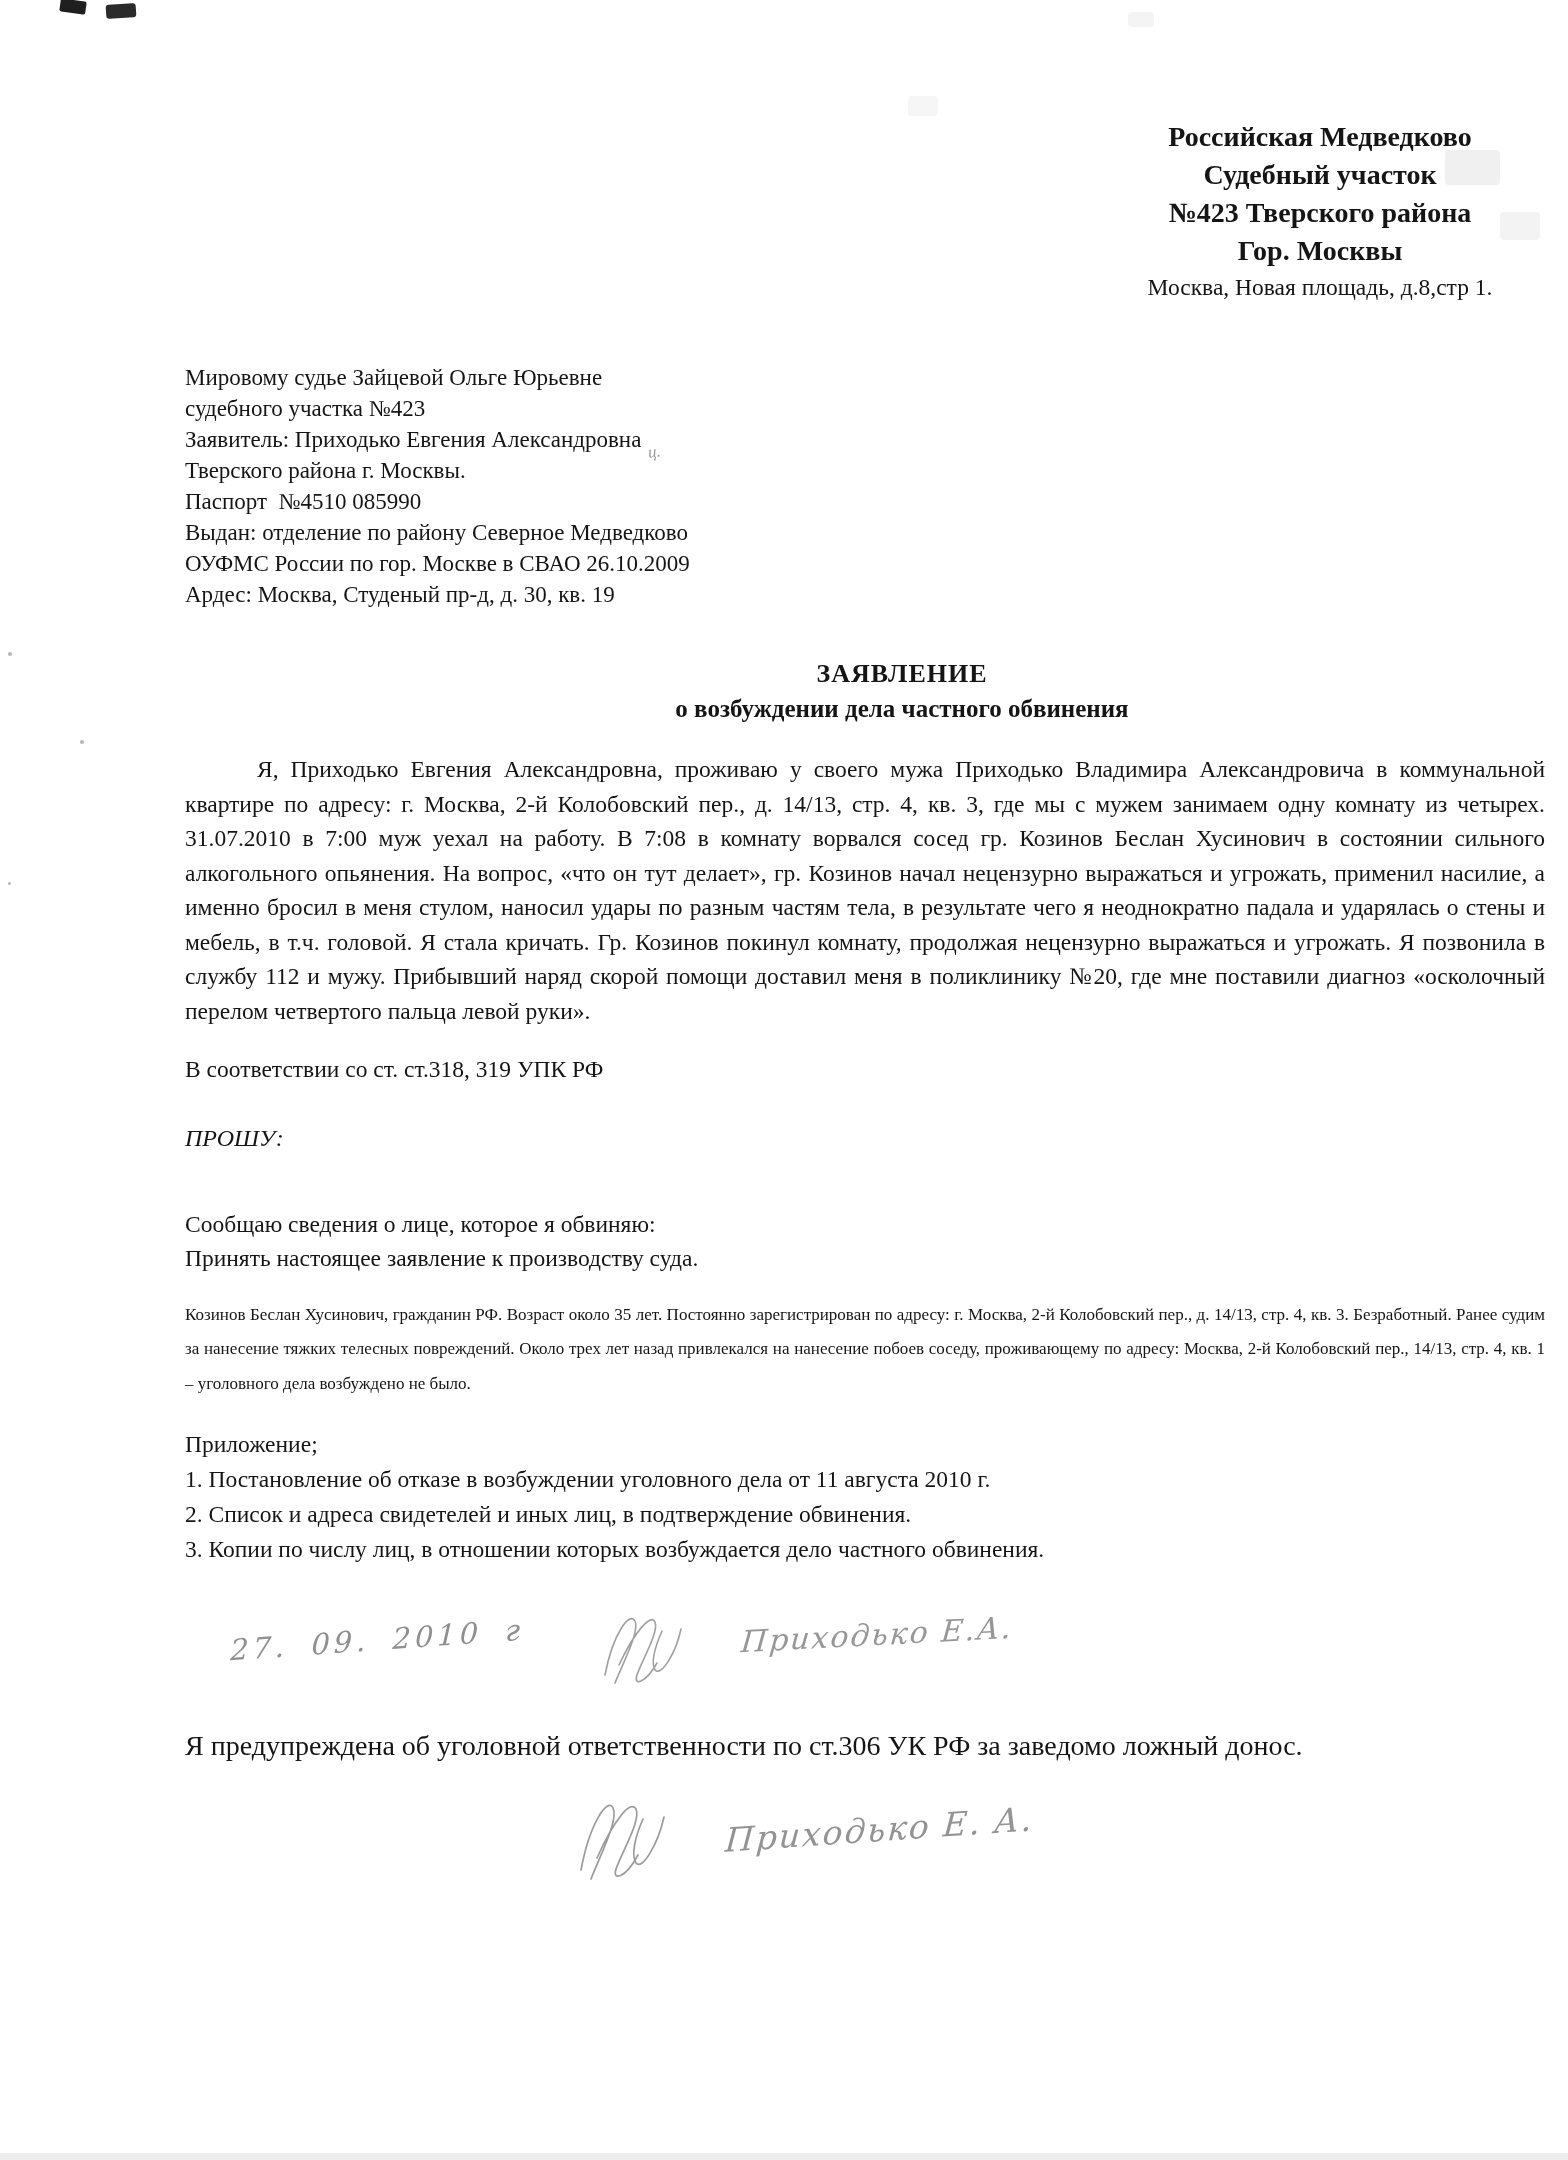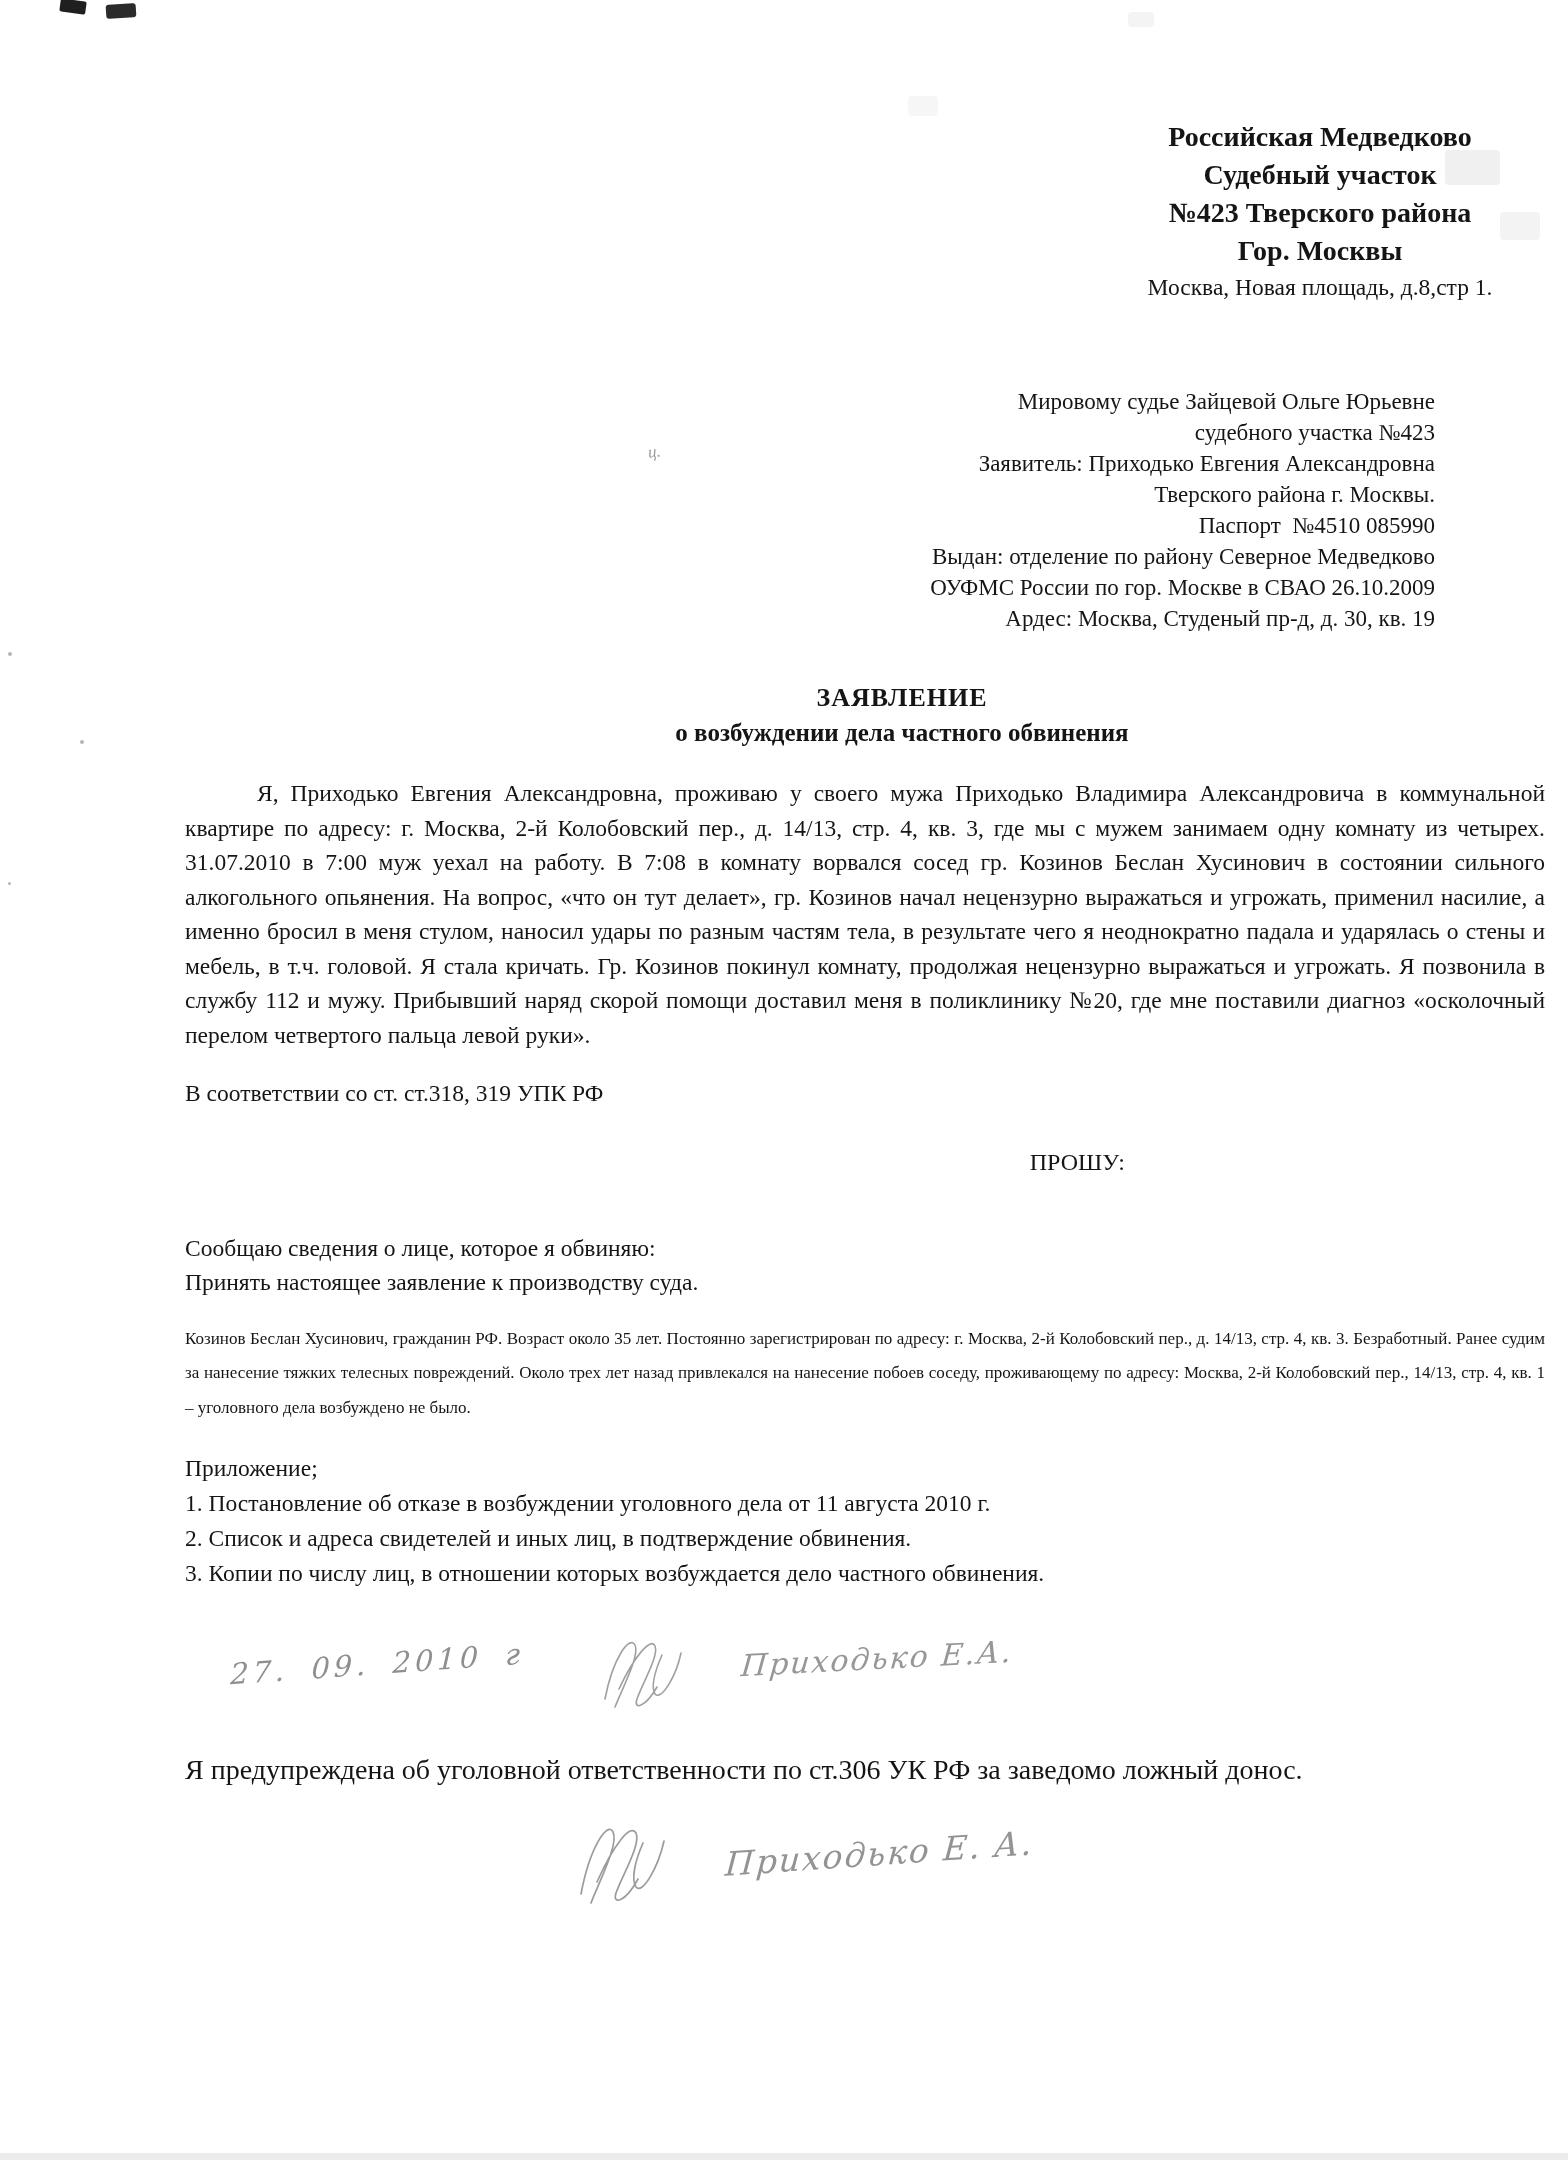--- a/index.html
+++ b/index.html
@@ -28,31 +28,31 @@
   .d3{left:8px;top:882px;width:3px;height:3px;}
   .stray{position:absolute;left:648px;top:442px;color:#9a9a9a;font-size:17px;font-style:italic;transform:rotate(-6deg);}
   .bottom-band{position:absolute;left:0;bottom:0;width:1568px;height:7px;background:#ececec;}
 
   
   .court-header{margin-top:118px;width:420px;margin-left:auto;margin-right:15px;text-align:center;}
   .ch-line{font-weight:bold;font-size:28px;line-height:38px;}
   .ch-address{font-size:23.5px;line-height:34px;font-weight:normal;}
 
   
-  .addressee{margin-top:82px;margin-right:110px;text-align:right;font-size:23px;line-height:31px;}
+  .addressee{margin-top:58px;margin-right:110px;text-align:left;font-size:23px;line-height:31px;}
 
   
   .title-block{margin-top:46px;text-align:center;transform:translateX(37px);}
   .doc-title{font-weight:bold;font-size:26px;line-height:36px;letter-spacing:1px;}
   .doc-subtitle{font-weight:bold;font-size:25px;line-height:34px;}
 
   
   .statement{margin:26px 0 0 0;text-align:justify;text-indent:72px;font-size:23.5px;line-height:34.5px;}
   .legal-basis{margin:24px 0 0 0;font-size:23.5px;line-height:34.5px;}
-  .request-heading{margin-top:34px;width:940px;text-align:right;font-size:24px;line-height:34px;}
+  .request-heading{margin-top:34px;width:940px;text-align:left;font-size:24px;line-height:34px;font-style:italic;}
   .request-lines{margin-top:52px;font-size:23.5px;line-height:34.5px;}
   .accused{margin:22px 0 16px 0;text-align:justify;font-size:17px;line-height:34.5px;}
   .attachments{margin-top:26px;font-size:23.5px;line-height:35px;}
   .att-heading{font-weight:normal;}
 
   
   .sig-row{position:relative;width:100%;}
   .row1{margin-top:36px;height:92px;}
   .row2{margin-top:20px;height:110px;}
   .hw{position:absolute;color:#8f8f8f;font-style:italic;font-family:"DejaVu Serif",serif;white-space:nowrap;}

